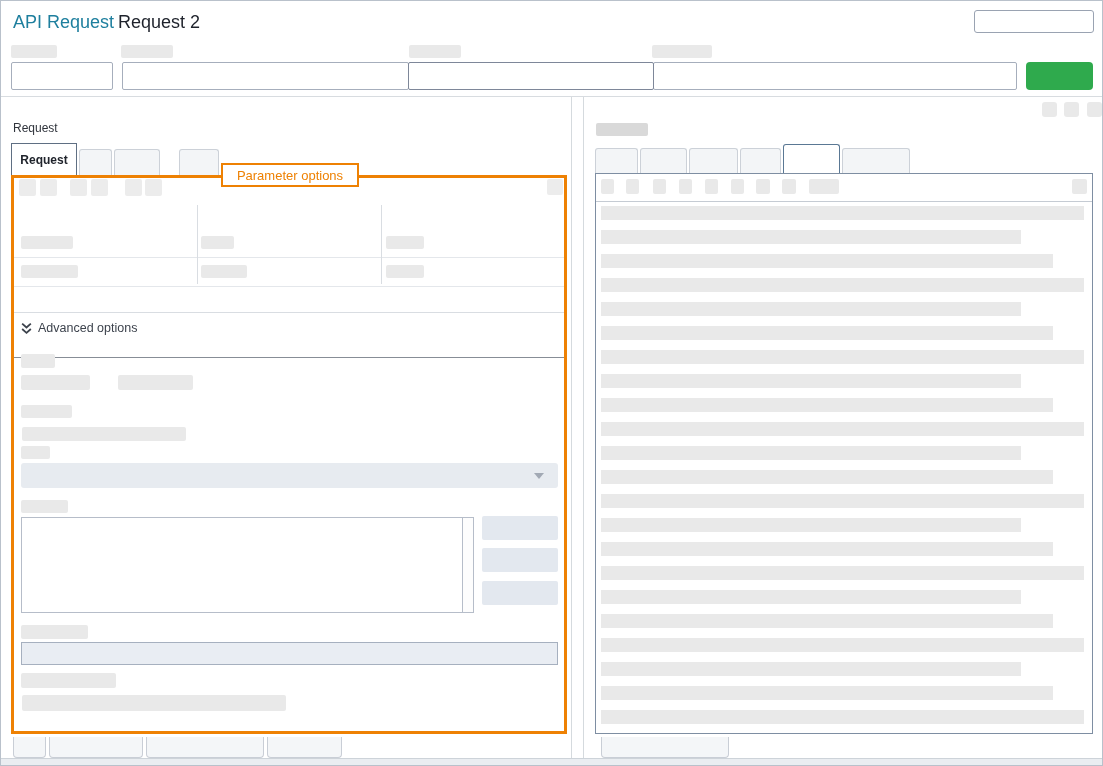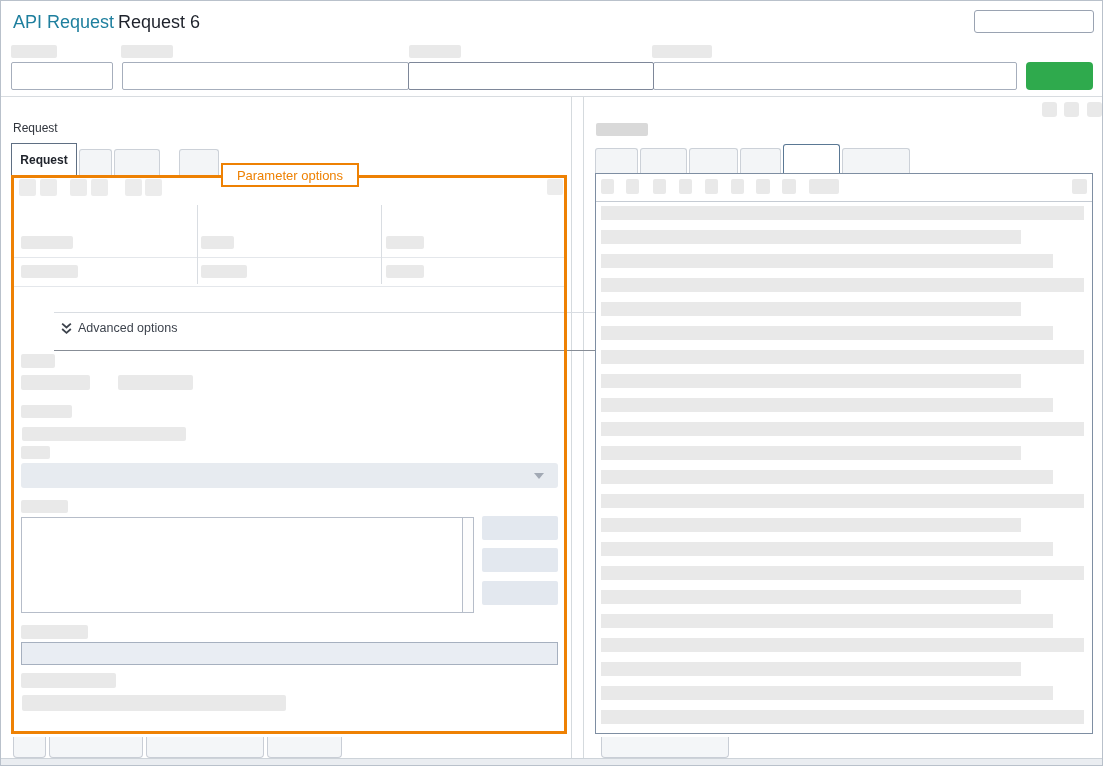--- a/index.html
+++ b/index.html
@@ -22,22 +22,22 @@
   .rtab-active{border:1px solid #5a7894;border-bottom:none;height:30px;margin-bottom:-1px;background:#fff;}
   .o-box{position:absolute;left:10px;top:174px;width:556px;height:559px;box-sizing:border-box;border:3px solid var(--orange);z-index:3;pointer-events:none;}
   .callout{position:absolute;left:220px;top:162px;width:138px;height:24px;box-sizing:border-box;background:#fff;border:2px solid var(--orange);
     color:var(--orange);font-size:13px;display:flex;align-items:center;justify-content:center;z-index:4;}
   .tool-sq{position:absolute;background:#ececec;border-radius:2px;}
   .thead{position:absolute;left:13px;top:204px;width:550px;height:24px;box-sizing:border-box;background:#f0f3f6;
     border-top:1px solid #9aa0a9;border-bottom:1px solid #c7ccd3;font-size:12px;color:#5c6672;}
   .thead span{position:absolute;top:5px;}
   .prow{position:relative;height:28px;border-bottom:1px solid #e4e7eb;}
   .cell-ph{position:absolute;top:7px;height:13px;background:#e9e9e9;border-radius:2px;}
-  .adv-row{position:absolute;left:13px;top:311px;width:550px;height:39px;box-sizing:border-box;
-    border-top:1px solid #d9dde2;border-bottom:1px solid #878d96;margin-left:40px;}
+  .adv-row{position:absolute;left:13px;top:311px;width:550px;height:46px;box-sizing:border-box;
+    border-top:1px solid #d9dde2;border-bottom:1px solid #878d96;}
   .adv-label{position:absolute;left:24px;top:8px;font-size:12.5px;color:#3d434d;}
   .dropdown{position:absolute;left:20px;top:462px;width:537px;height:25px;background:#e7ebf0;border-radius:3px;}
   .dd-arrow{position:absolute;right:14px;top:10px;width:0;height:0;border-left:5px solid transparent;border-right:5px solid transparent;border-top:6px solid #a2a9b4;}
   .listbox{position:absolute;left:20px;top:516px;width:453px;height:96px;box-sizing:border-box;border:1px solid #b6bdc9;background:#fff;}
   .scrolltrack{position:absolute;right:0;top:0;bottom:0;width:10px;border-left:1px solid #b6bdc9;background:#fdfdfd;}
   .side-btn{position:absolute;left:481px;width:76px;height:24px;background:#e3e8ef;border-radius:2px;border:none;}
   .filled-input{position:absolute;left:20px;top:641px;width:537px;height:23px;box-sizing:border-box;background:#e9edf3;border:1px solid #a6b0bf;}
   .btab{box-sizing:border-box;background:#f4f6f8;border:1px solid #c9ced6;border-top:none;border-radius:0 0 4px 4px;height:21px;}
   .btabs{position:absolute;display:flex;gap:3px;}
   .rp-box{position:absolute;left:594px;top:172px;width:498px;height:561px;box-sizing:border-box;border:1px solid #7e8ea2;background:#fff;}
@@ -49,21 +49,21 @@
   .bar.long{width:452px;}
   .win-sq{position:absolute;width:15px;height:15px;background:#e9e9e9;border-radius:3px;}
   .bottom-strip{position:absolute;left:0;top:757px;width:1103px;height:9px;background:#eaedf1;border-top:1px solid #cdd3d9;}
 </style>
 </head>
 <body>
 
 <div class="page">
 
   <div class="app-title">API Request</div>
-  <div class="req-title">Request 6</div>
+  <div class="req-title">Request 2</div>
   <div class="input-box" style="left:973px;top:9px;width:120px;height:23px;border-radius:3px;border-color:#9aa3b2;"></div>
 
   <div class="ph" style="left:10px;top:44px;width:46px;height:13px;"></div>
   <div class="ph" style="left:120px;top:44px;width:52px;height:13px;"></div>
   <div class="ph" style="left:408px;top:44px;width:52px;height:13px;"></div>
   <div class="ph" style="left:651px;top:44px;width:60px;height:13px;"></div>
 
   <div class="input-box" style="left:10px;top:61px;width:102px;height:28px;"></div>
   <div class="input-box" style="left:121px;top:61px;width:287px;height:28px;"></div>
   <div class="input-box" style="left:407px;top:61px;width:246px;height:28px;border-color:#7e8799;z-index:1;"></div>

